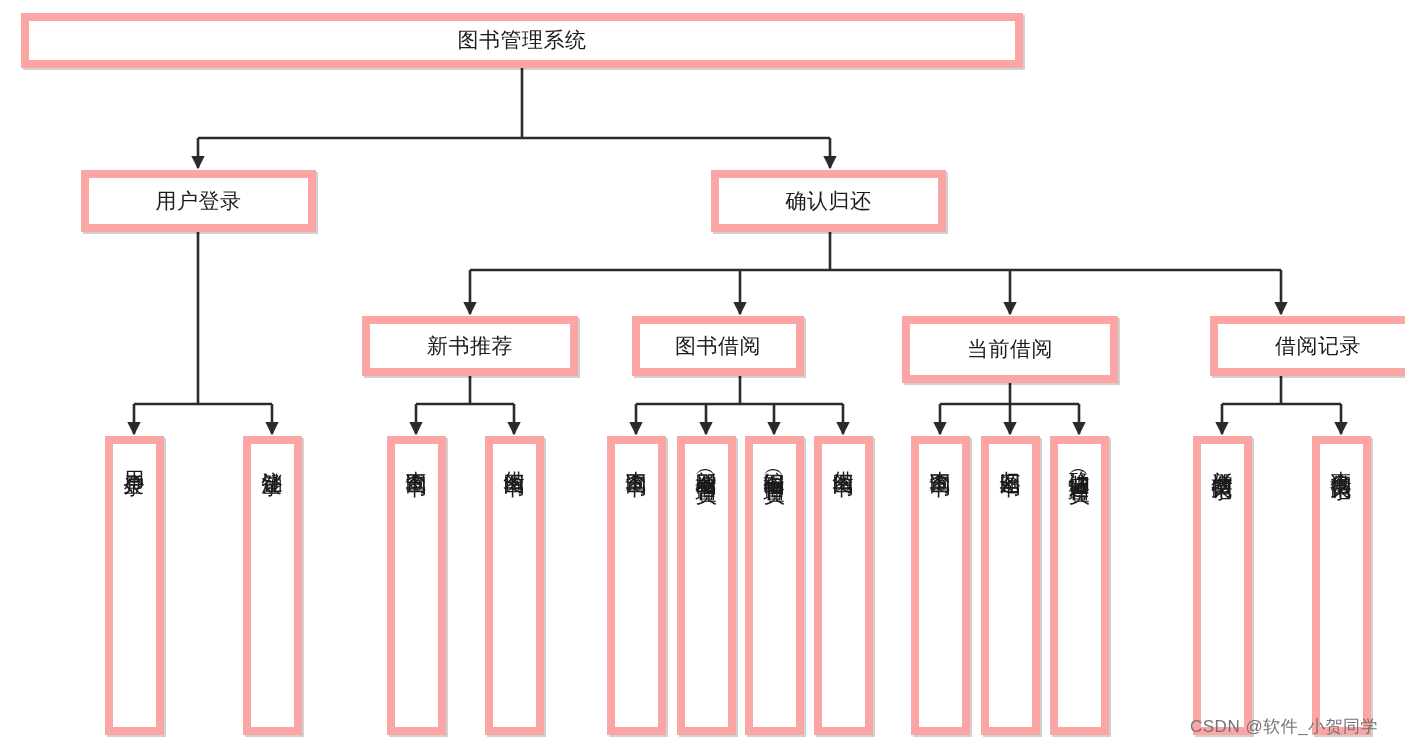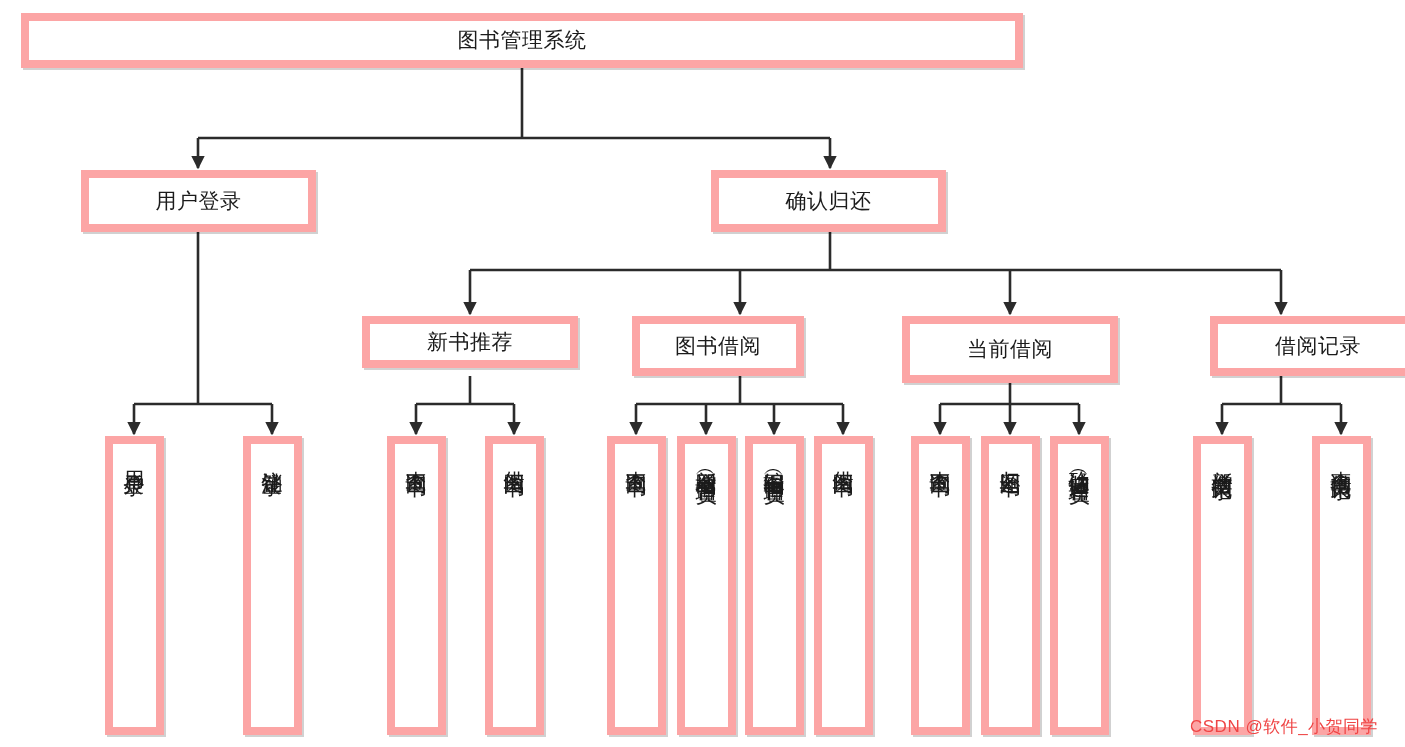--- a/index.html
+++ b/index.html
@@ -54,21 +54,21 @@
   .node.vertical .node-label {
     writing-mode: vertical-rl;
     text-orientation: upright;
     font-size: 21px;
     letter-spacing: 2px;
     line-height: 1;
   }
   .watermark {
     position: absolute;
     font-size: 17px;
-    color: #ef4444;
+    color: #737373;
     white-space: nowrap;
     letter-spacing: 0.5px;
     pointer-events: none;
   }
 </style>
 </head>
 <body>
 
 <div id="diagram-root">
 
@@ -126,21 +126,21 @@
     <span class="node-label">图书管理系统</span>
   </div>
 
   <div class="node horizontal" style="left:81px; top:170px; width:235px; height:62px;">
     <span class="node-label">用户登录</span>
   </div>
   <div class="node horizontal" style="left:711px; top:170px; width:235px; height:62px;">
     <span class="node-label">确认归还</span>
   </div>
 
-  <div class="node horizontal" style="left:362px; top:316px; width:216px; height:52px;">
+  <div class="node horizontal" style="left:362px; top:316px; width:216px; height:60px;">
     <span class="node-label">新书推荐</span>
   </div>
   <div class="node horizontal" style="left:632px; top:316px; width:172px; height:60px;">
     <span class="node-label">图书借阅</span>
   </div>
   <div class="node horizontal" style="left:902px; top:316px; width:216px; height:67px;">
     <span class="node-label">当前借阅</span>
   </div>
   <div class="node horizontal" style="left:1210px; top:316px; width:216px; height:60px;">
     <span class="node-label">借阅记录</span>

